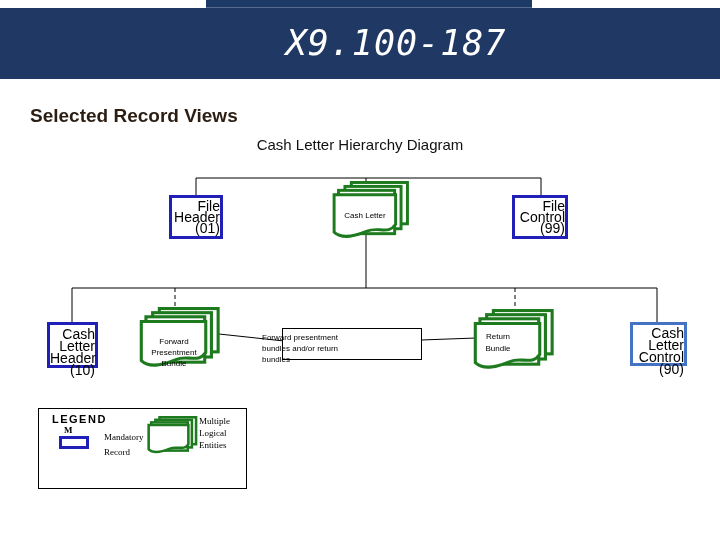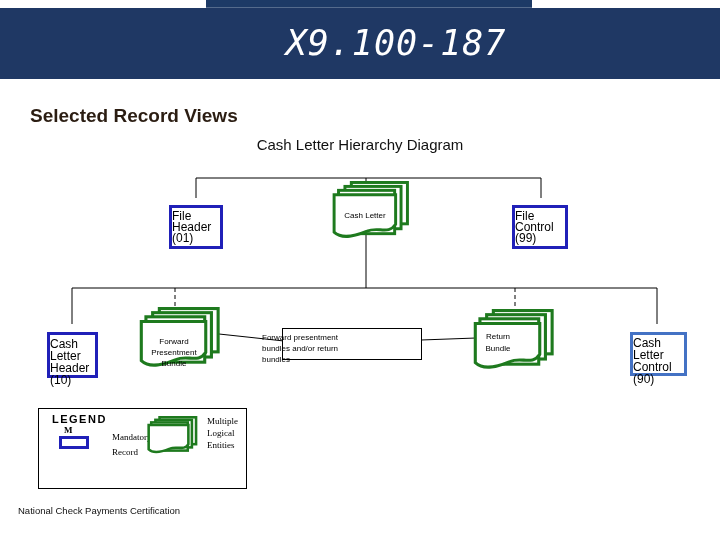--- a/index.html
+++ b/index.html
@@ -15,21 +15,21 @@
                 font-style:italic;font-size:35px;letter-spacing:1px;margin-left:36px;}
 
   .heading{position:absolute;left:30px;top:105px;font-size:19px;font-weight:bold;color:#2b1d12;}
   .subtitle{position:absolute;left:0;top:136px;width:720px;text-align:center;font-size:15px;color:#111;}
 
   
   .connectors{position:absolute;left:0;top:0;width:720px;height:540px;}
 
   
   .rec-box{position:absolute;box-sizing:border-box;background:#fff;border:3px solid #2020b8;
-           font-size:12px;line-height:11px;text-align:left;white-space:pre-line;color:#000;margin-top:10px;}
+           font-size:14px;line-height:11px;text-align:right;white-space:pre-line;color:#000;}
   .box-file-header{left:169px;top:195px;width:54px;height:44px;padding-top:3px;}
   .box-file-control{left:512px;top:195px;width:56px;height:44px;padding-top:3px;}
   .box-clh{left:47px;top:322px;width:51px;height:46px;padding-top:3px;line-height:12px;}
   .box-clc{left:630px;top:322px;width:57px;height:44px;padding-top:2px;line-height:12px;border-color:#4472c4;}
 
   .note-box{position:absolute;left:282px;top:328px;width:140px;height:32px;box-sizing:border-box;
             border:1px solid #000;background:#fff;}
   .note-text{position:absolute;left:262px;top:332px;width:180px;font-size:8px;
              line-height:11px;white-space:pre-line;}
 
@@ -39,21 +39,21 @@
 
   
   .legend-box{position:absolute;left:38px;top:408px;width:209px;height:81px;box-sizing:border-box;
               border:1px solid #000;background:#fff;}
   .legend-title{position:absolute;left:52px;top:413px;font-size:11px;font-weight:bold;letter-spacing:1.5px;}
   .legend-m{position:absolute;left:64px;top:425px;font-size:9px;font-weight:bold;
             font-family:"Liberation Serif",serif;}
   .legend-rect{position:absolute;left:59px;top:436px;width:30px;height:13px;box-sizing:border-box;
                border:3px solid #2020b8;background:#fff;}
   .legend-small{position:absolute;font-family:"Liberation Serif",serif;font-size:9px;line-height:13px;
-                white-space:pre-line;color:#000;padding-left:8px;}
+                white-space:pre-line;color:#000;}
   .legend-mandatory{left:104px;top:430px;line-height:15px;}
   .legend-multiple{left:199px;top:415px;line-height:12px;}
 
   .footer-left{position:absolute;left:18px;top:505px;font-size:9.5px;color:#111;}
   .footer-page{position:absolute;left:710px;top:505px;width:26px;text-align:right;font-size:13px;color:#111;margin-top:23px;}
 </style>
 </head>
 <body>
 
 <div class="slide">
@@ -148,16 +148,15 @@
       <rect x="19" y="2" width="57" height="42"></rect>
       <rect x="12.5" y="6" width="57" height="43"></rect>
       <rect x="6" y="10" width="57" height="44"></rect>
       <path d="M2 14 H64 V44 C57 55, 46 46, 35 51 C24 55.5, 10 60, 2 52 Z"></path>
     </g>
   </svg>
   <div class="legend-small legend-multiple">Multiple
 Logical
 Entities</div>
 
-  <div class="footer-left">National Check Payments Certification</div>
   <div class="footer-page">36</div>
 
 </div>
 
 </body></html>

